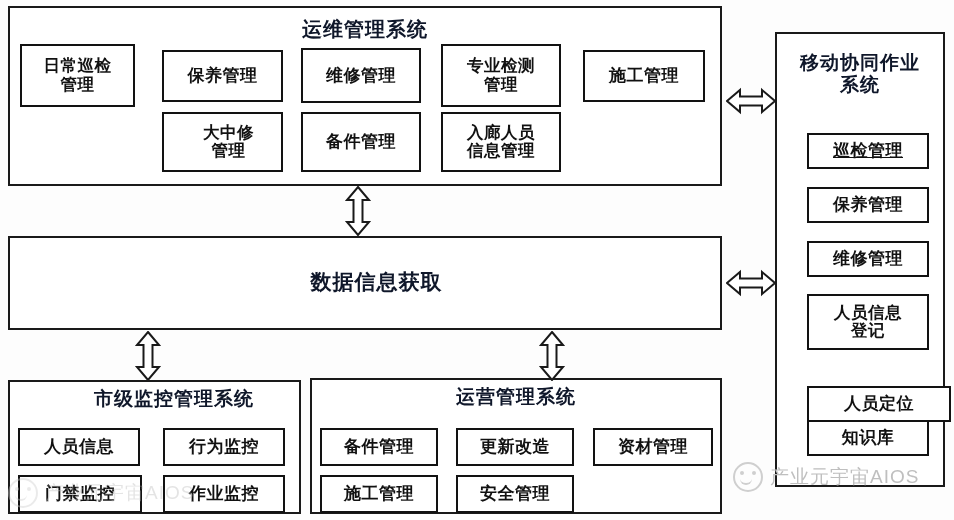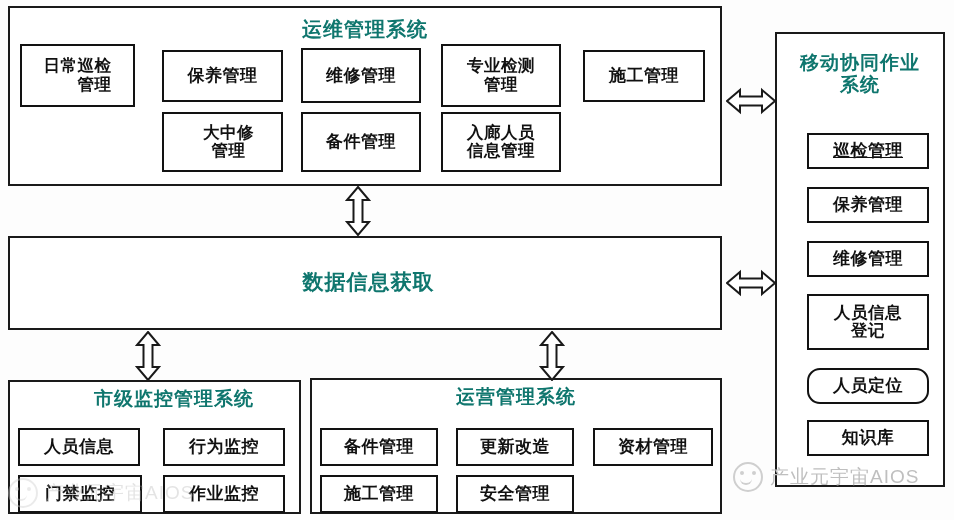--- a/index.html
+++ b/index.html
@@ -24,21 +24,21 @@
     background: #ffffff;
     border: 2.5px solid #1a1a1a;
   }
   .panel-title {
     position: absolute;
     left: 0;
     right: 0;
     text-align: center;
     font-size: 20px;
     font-weight: 700;
-    color: #0f766e;
+    color: #0f172a;
     letter-spacing: 1px;
     line-height: 1.15;
   }
   .cell {
     position: absolute;
     box-sizing: border-box;
     background: #ffffff;
     border: 2.5px solid #121212;
     display: flex;
     align-items: center;
@@ -107,21 +107,21 @@
 </style>
 </head>
 <body>
 
 <div id="canvas">
 
   <div class="panel" style="left:8px; top:6px; width:714px; height:180px;">
     <div class="panel-title" style="top:10px;">运维管理系统</div>
   </div>
 
-  <div class="cell two-line" style="left:20px; top:44px; width:115px; height:63px;text-align:right;">
+  <div class="cell two-line" style="left:20px; top:44px; width:115px; height:63px;">
     <span style="white-space:pre-line;">日常巡检
 管理</span>
   </div>
 
   <div class="cell" style="left:162px; top:50px; width:121px; height:52px;">
     <span style="white-space:pre-line;">保养管理</span>
   </div>
 
   <div class="cell" style="left:301px; top:48px; width:120px; height:55px;">
     <span style="white-space:pre-line;">维修管理</span>
@@ -145,21 +145,21 @@
     <span style="white-space:pre-line;">备件管理</span>
   </div>
 
   <div class="cell two-line" style="left:441px; top:112px; width:120px; height:60px;">
     <span style="white-space:pre-line;">入廊人员
 信息管理</span>
   </div>
 
   <div class="panel" style="left:8px; top:236px; width:714px; height:94px;">
   </div>
-  <div class="panel-title" style="left:12px; width:713px; top:270px; font-size:21px;">数据信息获取</div>
+  <div class="panel-title" style="left:20px; width:713px; top:270px; font-size:21px;">数据信息获取</div>
 
   <div class="panel" style="left:8px; top:380px; width:293px; height:134px;">
     <div class="panel-title" style="top:6px; font-size:19px;padding-left:39px;">市级监控管理系统</div>
   </div>
 
   <div class="cell" style="left:18px; top:428px; width:122px; height:38px;">
     <span>人员信息</span>
   </div>
   <div class="cell" style="left:163px; top:428px; width:122px; height:38px;">
     <span>行为监控</span>
@@ -202,21 +202,21 @@
   <div class="cell" style="left:807px; top:187px; width:122px; height:36px;">
     <span>保养管理</span>
   </div>
   <div class="cell" style="left:807px; top:241px; width:122px; height:36px;">
     <span>维修管理</span>
   </div>
   <div class="cell two-line" style="left:807px; top:294px; width:122px; height:56px;">
     <span style="white-space:pre-line;">人员信息
 登记</span>
   </div>
-  <div class="cell" style="left:807px; top:368px; width:122px; height:36px;border-radius:13px;">
+  <div class="cell" style="left:807px; top:386px; width:144px; height:36px;">
     <span>人员定位</span>
   </div>
   <div class="cell" style="left:807px; top:420px; width:122px; height:36px;">
     <span>知识库</span>
   </div>
 
   <div class="arrow" style="left:343px; top:186px;">
     <svg width="30" height="50" viewBox="0 0 30 50">
       <polygon points="15,1 26,14 19.5,14 19.5,36 26,36 15,49 4,36 10.5,36 10.5,14 4,14" fill="#ffffff" stroke="#1a1a1a" stroke-width="2"></polygon>
     </svg>

